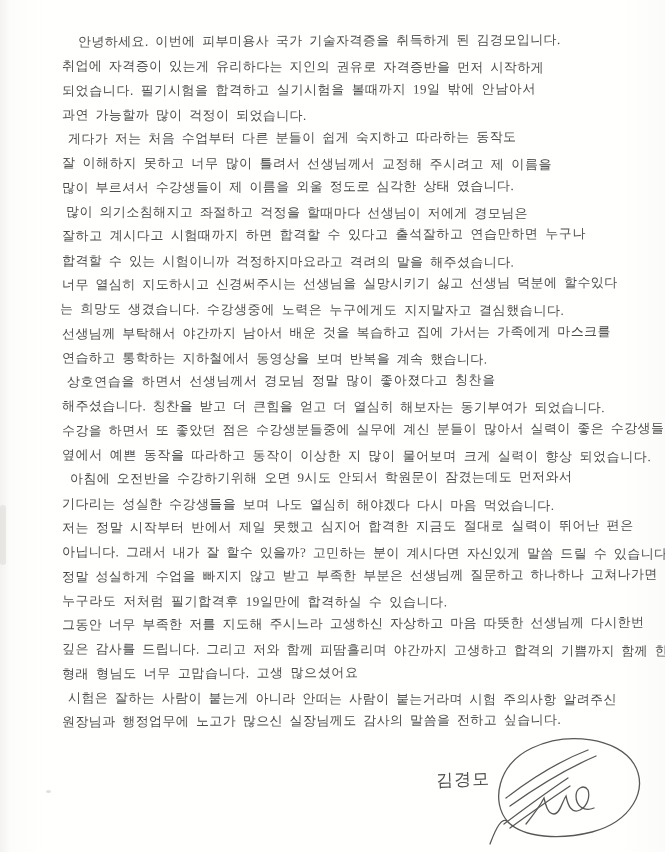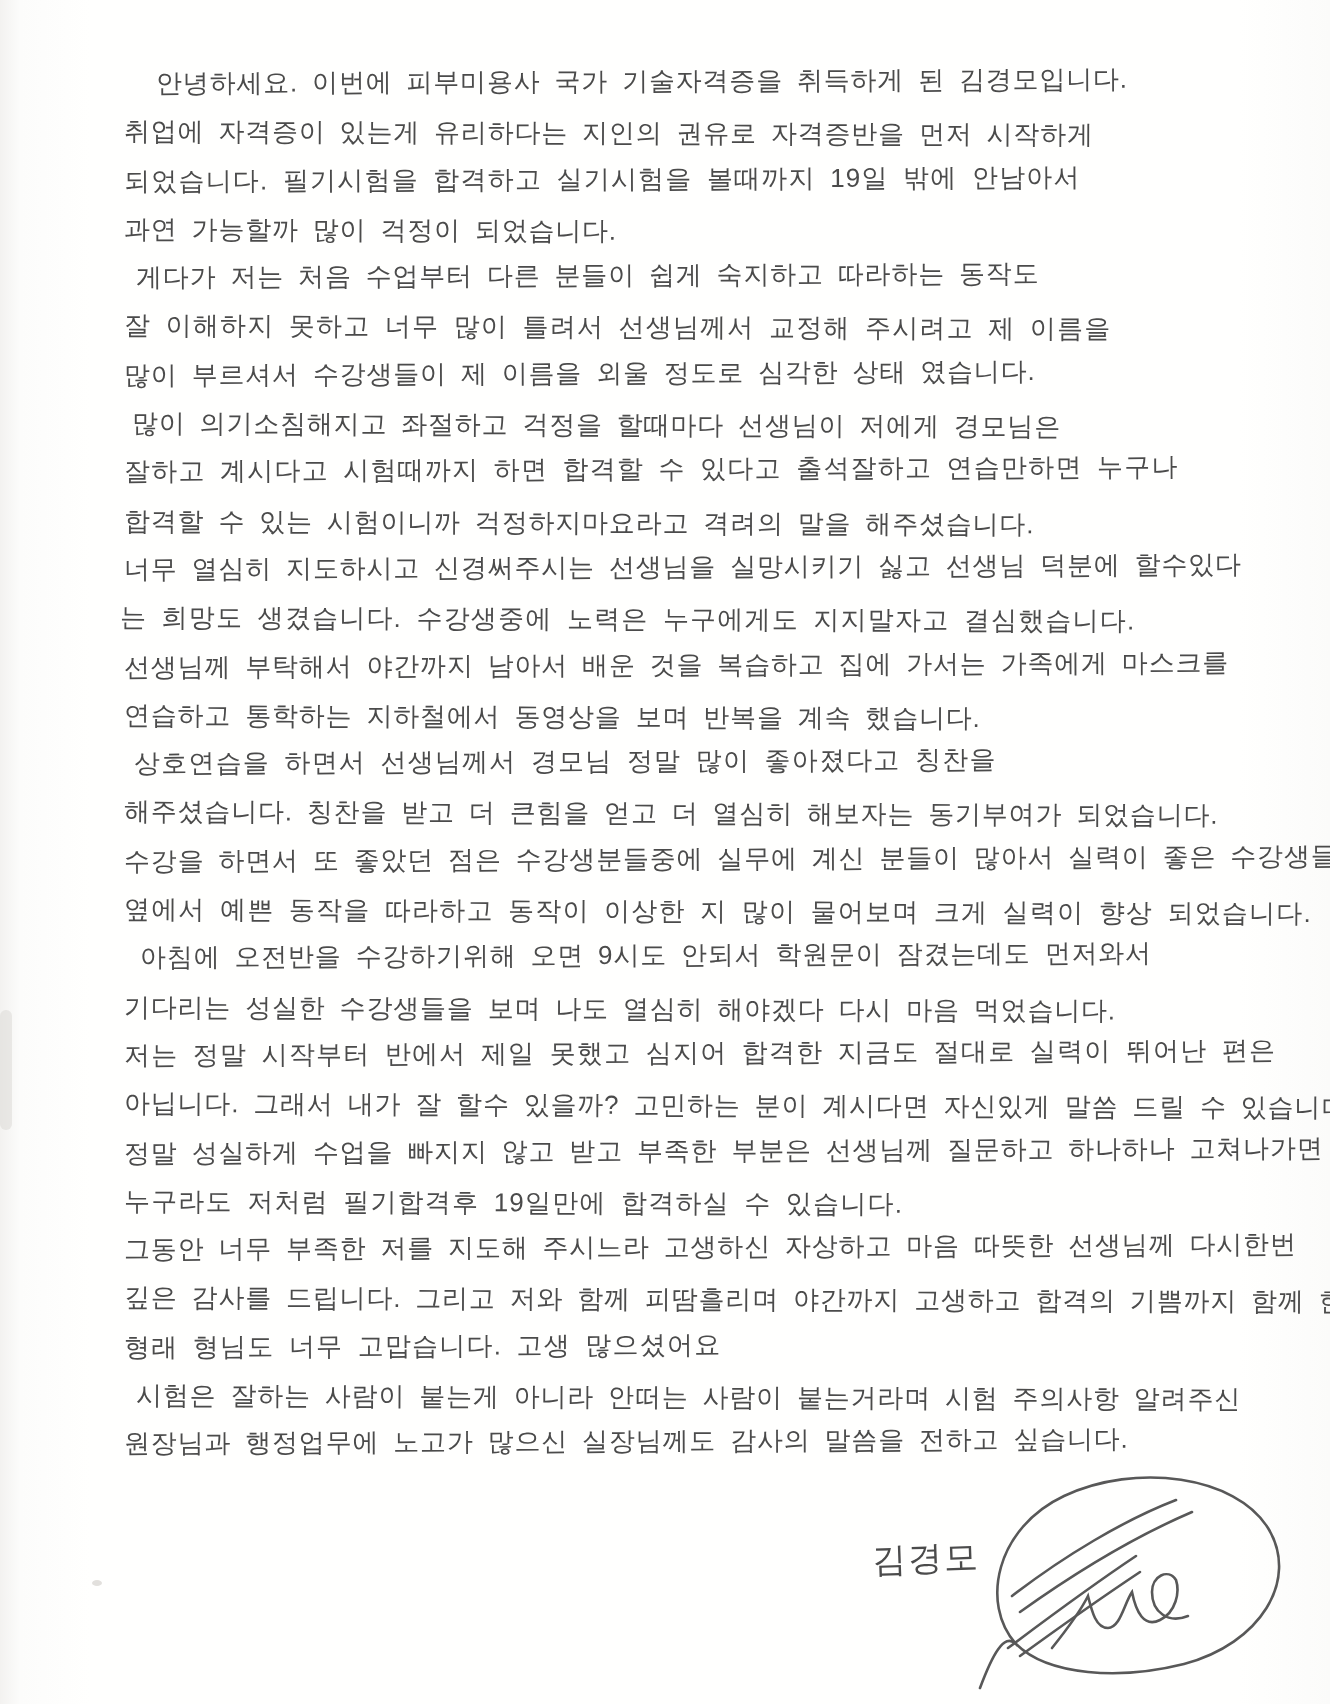--- a/index.html
+++ b/index.html
@@ -7,21 +7,21 @@
     padding: 0;
     background: #ffffff;
   }
   .scan-page {
     position: relative;
     width: 665px;
     height: 852px;
     overflow: hidden;
     background:
       linear-gradient(90deg, #f3f2f0 0px, #fcfcfb 10px, #fffffe 45px, #fffffe 620px, #fbfbfa 665px);
-    font-family: Liberation Sans, sans-serif;
+    font-family: Liberation Serif, serif;
   }
   .letter-body {
     position: absolute;
     top: 30px;
     left: 62px;
     right: 12px;
     color: var(--ink, #4b4b4b);
     font-size: 13px;
     letter-spacing: 0.4px;
     word-spacing: 3px;

